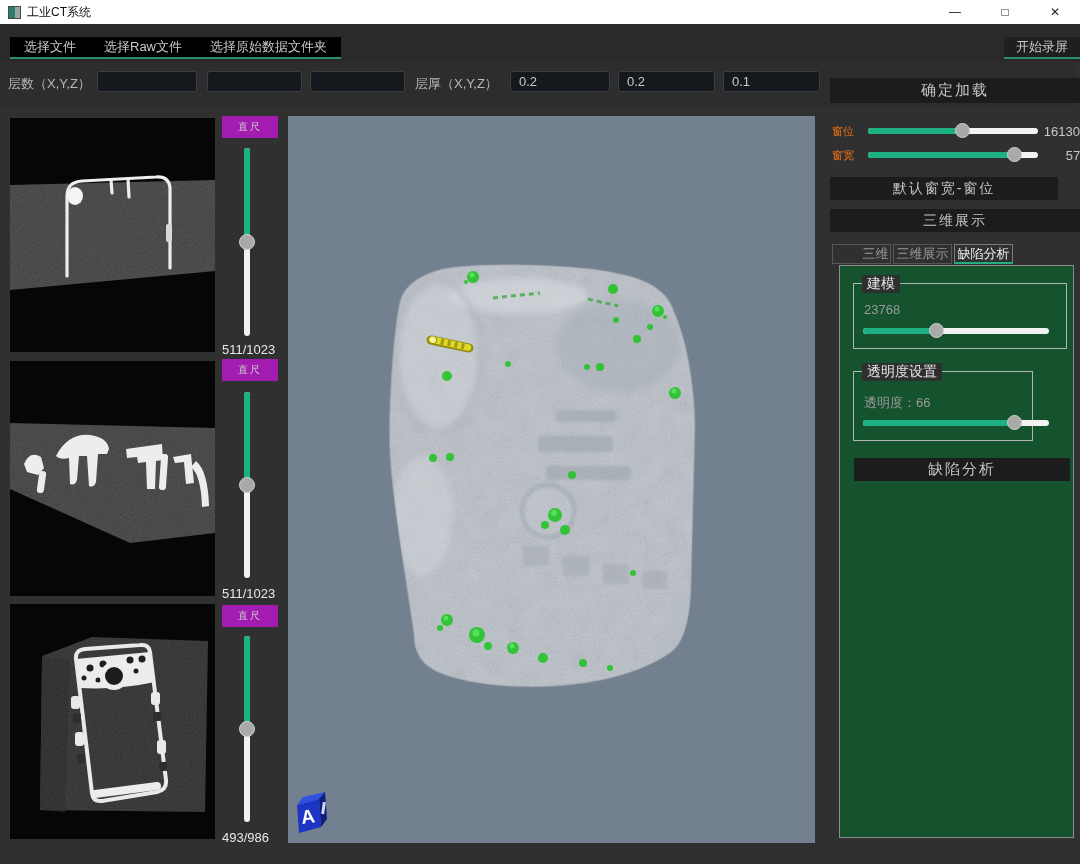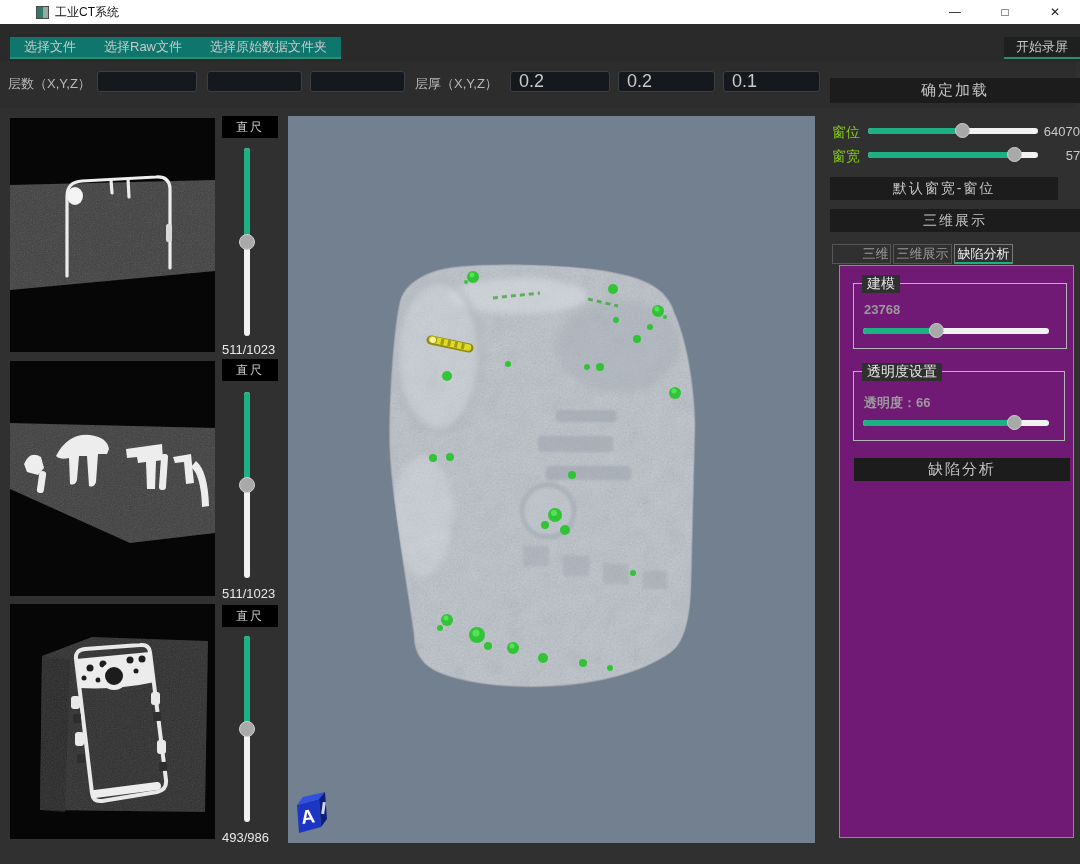--- a/index.html
+++ b/index.html
@@ -1,62 +1,62 @@
 <!DOCTYPE html>
 <html style="--accent: #1db083; --underline: #2a8f6e; --viewbg: #73808F;"><head>
 <meta charset="utf-8">
 <style>
   * { margin:0; padding:0; box-sizing:border-box; }
   html,body { background:#555; }
   body { font-family:"Liberation Sans","DejaVu Sans",sans-serif; }
   .app { position:relative; width:1080px; height:864px; background:#303030; overflow:hidden; margin:0 auto; }
 
   
-  .titlebar { position:absolute; left:0; top:0; width:1080px; height:24px; background:#ffffff; display:flex; align-items:center;padding-left:28px; }
+  .titlebar { position:absolute; left:0; top:0; width:1080px; height:24px; background:#ffffff; display:flex; align-items:center; }
   .app-icon { width:13px; height:13px; margin:0 6px 0 8px; background:linear-gradient(90deg,#2e7d6a 0 55%,#9aa7a3 55% 100%); border:1px solid #4a4a4a; }
   .title-text { font-size:12px; color:#111; }
   .win-controls { position:absolute; right:0; top:0; height:24px; display:flex; }
   .win-btn { width:50px; height:24px; display:flex; align-items:center; justify-content:center; font-size:12px; color:#222; background:transparent; border:none; cursor:pointer; }
 
   
   .toolbar { position:absolute; left:0; top:24px; width:1080px; height:38px; background:#2a2a2a; }
-  .file-btn-group { position:absolute; left:10px; top:13px; height:22px; display:flex; background:#0f766e; border-bottom:2px solid var(--underline,#2a8f6e); }
+  .file-btn-group { position:absolute; left:10px; top:13px; height:22px; display:flex; background:#000000; border-bottom:2px solid var(--underline,#2a8f6e); }
   .file-btn { background:transparent; border:none; color:#c9c9c9; font-size:13px; padding:0 14px; cursor:pointer; white-space:nowrap; }
   .record-btn { position:absolute; right:0; top:13px; height:22px; background:#1e1f1f; border:none; border-bottom:2px solid var(--underline,#2a8f6e); color:#c9c9c9; font-size:13px; padding:0 12px; cursor:pointer; }
 
   
   .param-row { position:absolute; left:0; top:62px; width:1076px; height:46px; background:#2d2d2d; }
   .param-label { position:absolute; top:13px; font-size:13px; color:#b9b9b9; white-space:nowrap; }
-  .param-input { position:absolute; top:9px; height:21px; background:#15181c; border:1px solid #3a3f46; border-radius:3px; color:#c9c9c9; font-size:18px; padding:0 8px; width:100px; }
+  .param-input { position:absolute; top:9px; height:21px; background:#15181c; border:1px solid #3a3f46; border-radius:3px; color:#c9c9c9; font-size:13px; padding:0 8px; width:100px; }
 
   
   .dk-btn { position:absolute; background:#1c1c1c; border:none; color:#c3c3c3; font-size:15px; letter-spacing:2px; cursor:pointer; }
 
   
-  .hs-label { position:absolute; font-size:14px; color:#84cc16; }
+  .hs-label { position:absolute; font-size:11px; color:#f97316; }
   .hs-value { position:absolute; font-size:13px; color:#c8c8c8; text-align:right; width:44px; }
   .hslider { position:absolute; height:6px; cursor:pointer; }
   .hslider .rail { position:absolute; left:0; top:0; width:100%; height:100%; background:#f2f2f2; border-radius:3px; }
   .hslider .fill { position:absolute; left:0; top:0; height:100%; background:var(--accent,#1db083); border-radius:3px; }
   .hslider .thumb { position:absolute; top:-5px; width:15px; height:15px; border-radius:50%; background:#a9a9a9; border:1px solid #cfcfcf; }
 
   
   .tab { position:absolute; top:244px; height:20px; width:59px; background:transparent; border:1px solid #565656; color:#9a9a9a; font-size:13px; line-height:18px; text-align:center; cursor:pointer; }
   .tab.active { color:#efefef; border-color:#7a7a7a; border-bottom:2px solid var(--accent,#1db083); }
-  .tabpage { position:absolute; left:839px; top:265px; width:235px; height:573px; border:1px solid #8d8d8d; background:#701a75; }
+  .tabpage { position:absolute; left:839px; top:265px; width:235px; height:573px; border:1px solid #8d8d8d; background:#14532d; }
 
   .groupbox { position:absolute; border:1px solid #b5b5b5; }
   .groupbox .legend { position:absolute; top:-9px; left:8px; background:#2f2f2f; padding:0 5px; font-size:14px; color:#e4e4e4; }
-  .group-sub { position:absolute; font-size:13px; color:#9a9a9a;font-weight:bold; }
+  .group-sub { position:absolute; font-size:13px; color:#9a9a9a; }
 
   
   .viewer { position:absolute; left:0; width:290px; height:244px; }
   .ct-img { position:absolute; left:10px; top:2px; width:205px; height:234px; background:#060606; }
   .ct-img svg { display:block; }
-  .ruler-btn { position:absolute; left:222px; top:0; width:56px; height:22px; background:#000000; border:none; color:#cfcfcf; font-size:12px; letter-spacing:2px; cursor:pointer; }
+  .ruler-btn { position:absolute; left:222px; top:0; width:56px; height:22px; background:#a21caf; border:none; color:#cfcfcf; font-size:10px; letter-spacing:2px; cursor:pointer; }
   .vslider { position:absolute; left:244px; top:32px; width:6px; cursor:pointer; }
   .vslider .vrail { position:absolute; left:0; top:0; width:100%; height:100%; background:#f2f2f2; border-radius:3px; }
   .vslider .vfill { position:absolute; left:0; top:0; width:100%; background:var(--accent,#1db083); border-radius:3px; }
   .vslider .vthumb { position:absolute; left:-5px; width:16px; height:16px; border-radius:50%; background:#a9a9a9; border:1px solid #cfcfcf; }
   .pos-label { position:absolute; left:222px; top:226px; font-size:13px; color:#e8e8e8; }
 
   
   .view3d { position:absolute; left:288px; top:116px; width:527px; height:727px; background:var(--viewbg,#73808F); }
 </style>
 </head>
@@ -328,21 +328,21 @@
       </g>
     </svg>
   </div>
 
   <span class="hs-label" style="left:832px;top:124px;">窗位</span>
   <div class="hslider" style="left:868px;top:128px;width:170px;">
     <div class="rail"></div>
       <div class="fill" style="width: 55%;"></div>
       <div class="thumb" style="left: calc(55% - 7px);"></div>
   </div>
-  <span class="hs-value" style="left:1036px;top:124px;">64070</span>
+  <span class="hs-value" style="left:1036px;top:124px;">16130</span>
 
   <span class="hs-label" style="left:832px;top:148px;">窗宽</span>
   <div class="hslider" style="left:868px;top:152px;width:170px;">
     <div class="rail"></div>
       <div class="fill" style="width: 86%;"></div>
       <div class="thumb" style="left: calc(86% - 7px);"></div>
   </div>
   <span class="hs-value" style="left:1036px;top:148px;margin-left:22px;">57306</span>
 
   <button class="dk-btn" style="left:830px;top:177px;width:228px;height:23px;font-size:14px;">默认窗宽-窗位</button>
@@ -356,21 +356,21 @@
     <div class="groupbox" style="left:13px;top:17px;width:214px;height:66px;">
       <span class="legend">建模</span>
       <span class="group-sub" style="left:10px;top:18px;">23768</span>
       <div class="hslider" style="left:9px;top:44px;width:186px;">
         <div class="rail"></div>
           <div class="fill" style="width: 39%;"></div>
           <div class="thumb" style="left: calc(39% - 7px);"></div>
       </div>
     </div>
 
-    <div class="groupbox" style="left:13px;top:105px;width:212px;height:70px;">
+    <div class="groupbox" style="left:13px;top:105px;width:180px;height:70px;">
       <span class="legend">透明度设置</span>
       <span class="group-sub" style="left:10px;top:22px;">透明度：66</span>
       <div class="hslider" style="left:9px;top:48px;width:186px;">
         <div class="rail"></div>
           <div class="fill" style="width: 81%;"></div>
           <div class="thumb" style="left: calc(81% - 7px);"></div>
       </div>
     </div>
 
     <button class="dk-btn" style="left:14px;top:192px;width:216px;height:23px;font-size:15px;">缺陷分析</button>

